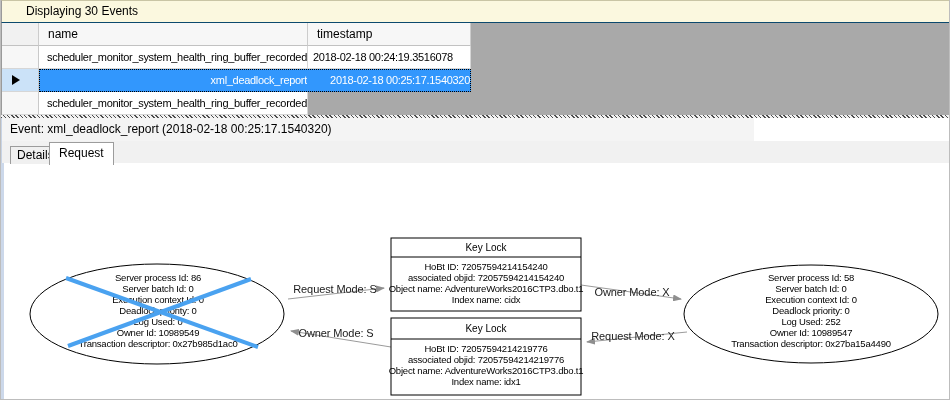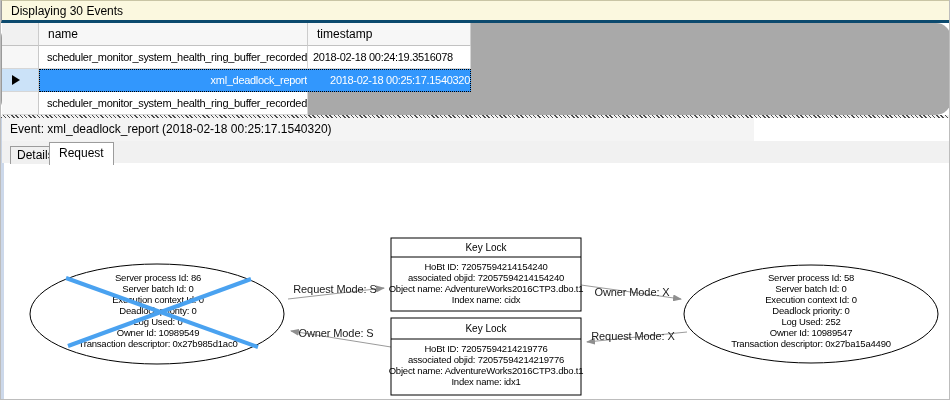--- a/index.html
+++ b/index.html
@@ -2,27 +2,27 @@
 <html><head>
 <meta charset="utf-8">
 <style>
   * { margin:0; padding:0; box-sizing:border-box; }
   body { font-family:"Liberation Sans", sans-serif; background:#fff; }
   .app { position:relative; width:950px; height:400px; background:#fff; overflow:hidden; border:1px solid #bdbdbd; border-top:none;}
 
   
   .events-banner{
     position:absolute; left:0; top:0; width:950px; height:23px;
-    background:#fbf8df; border-top:1px solid #c9c5a5; border-bottom:3px solid #0c4a6e;
+    background:#fbf8df; border-top:1px solid #c9c5a5; border-bottom:1px solid #0c4a6e;
     border-left:1px solid #9a9a9a;
-    font-size:12px; color:#000; line-height:21px; padding-left:9px;
+    font-size:12px; color:#000; line-height:21px; padding-left:24px;
   }
 
   
-  .grid-area{ position:absolute; left:0; top:23px; width:950px; height:92px; background:#a9a9a9; border-left:1px solid #9a9a9a;border-radius:15px;}
+  .grid-area{ position:absolute; left:0; top:23px; width:950px; height:92px; background:#a9a9a9; border-left:1px solid #9a9a9a;}
   .grid-row{ display:flex; height:23px; width:469px; background:transparent; }
   .cell{ overflow:hidden; white-space:nowrap; font-size:11px; letter-spacing:-0.3px;
          line-height:22px; border-right:1px solid #d6d6d6; border-bottom:1px solid #d6d6d6; background:#fff; color:#000;}
   .gutter{ width:37px; background:#f7f7f7; border-right:1px solid #c9c9c9; position:relative;}
   .col-name{ width:269px; padding-left:8px; }
   .col-ts{ width:163px; padding-left:5px; }
   .hdr .cell{ background:#f7f7f7; border-right:1px solid #cccccc; border-bottom:1px solid #c2c2c2;
               font-size:12px; letter-spacing:0; padding-left:9px;}
   .hdr .gutter{ background:#f1f1f1; }
   .row-selected .sel-wrap{ outline:1px dotted #000; outline-offset:-1px; }

